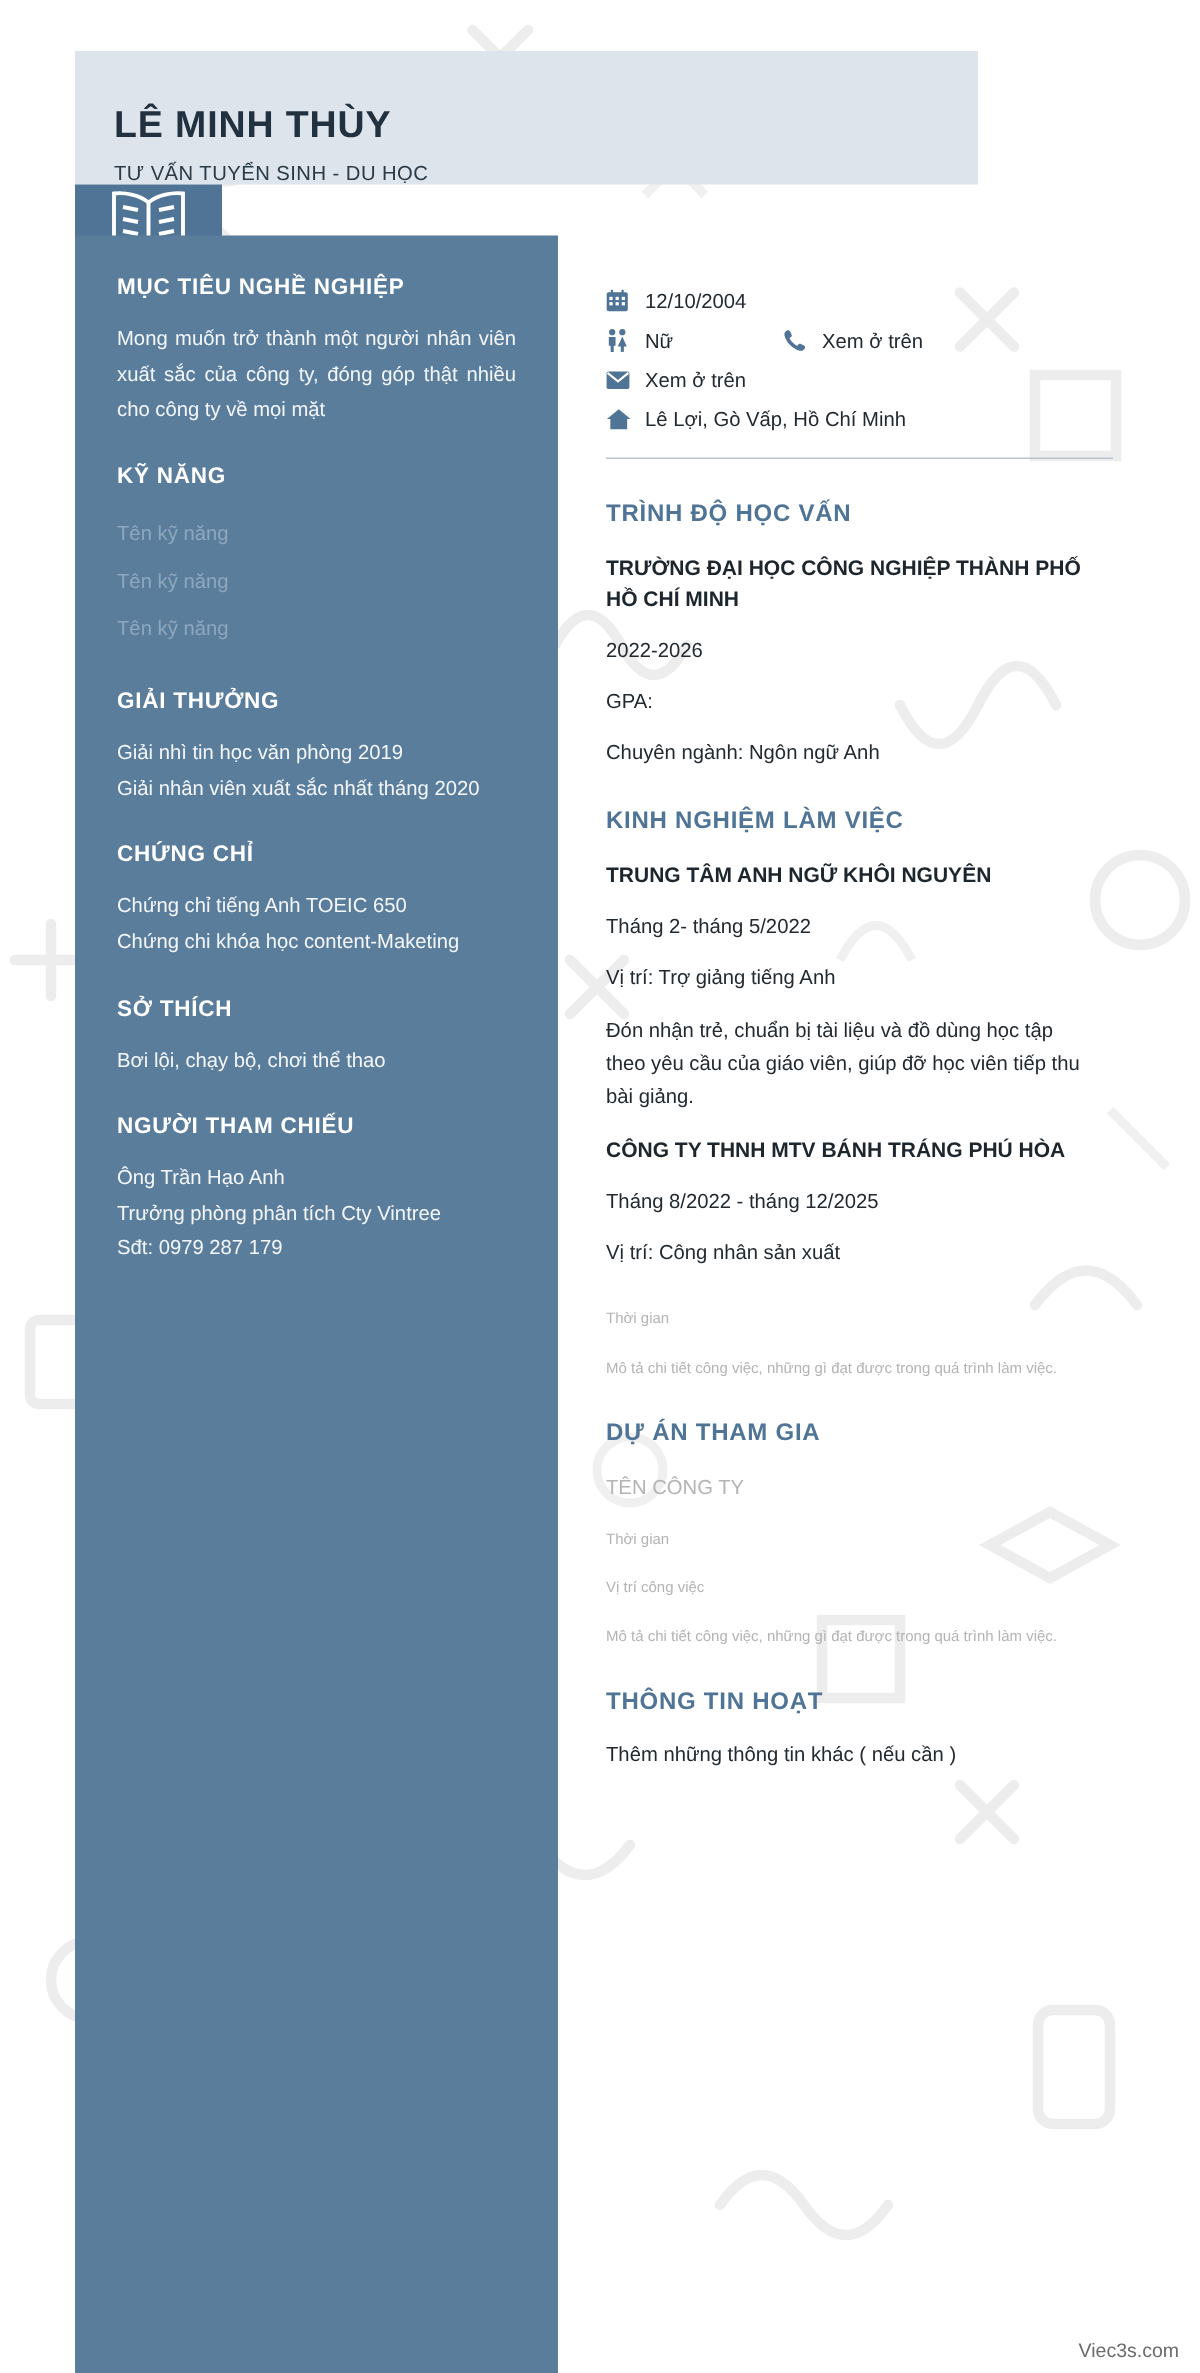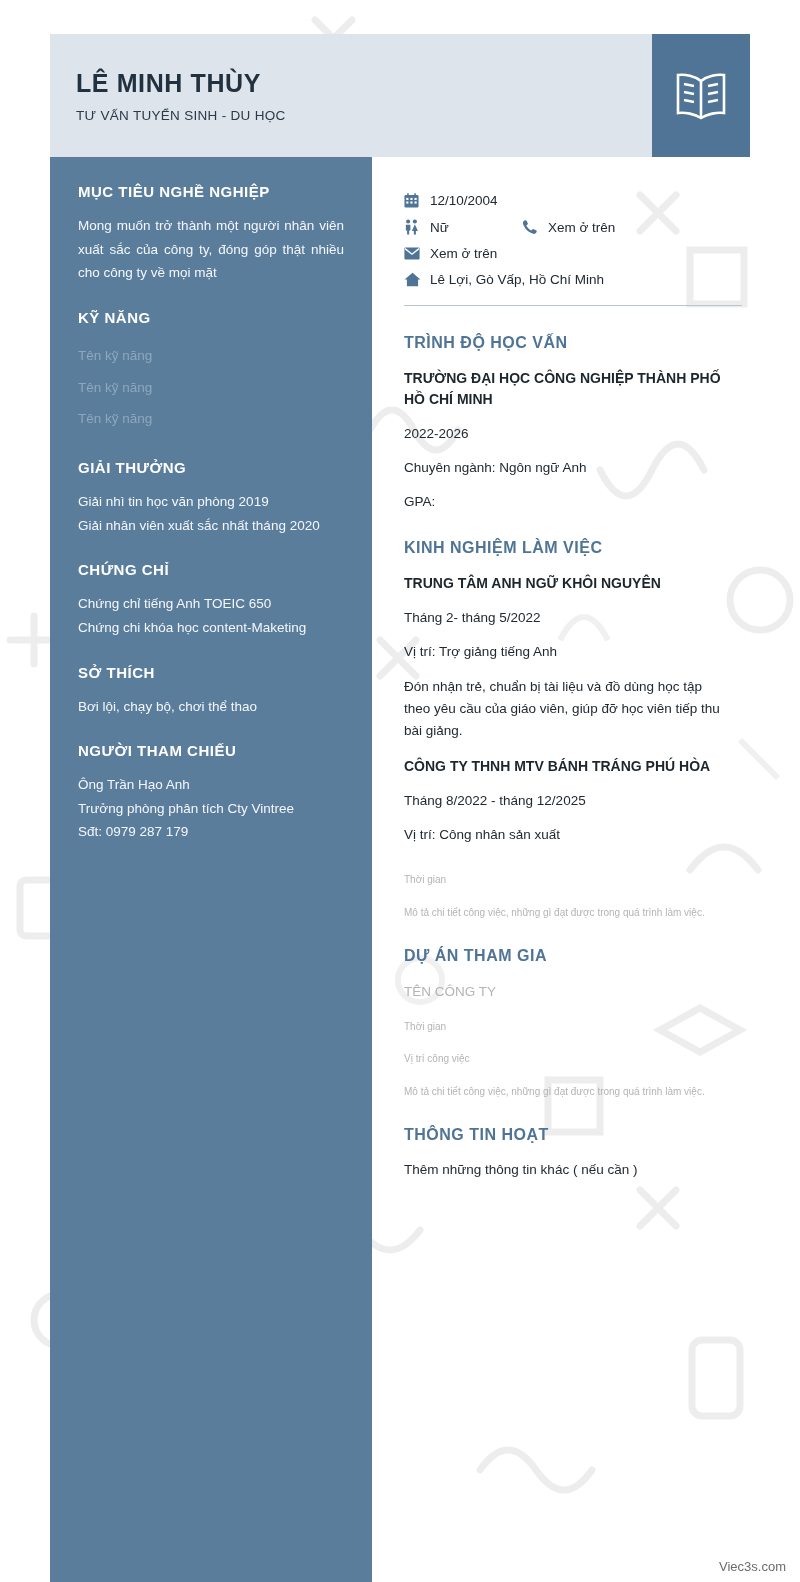--- a/index.html
+++ b/index.html
@@ -28,20 +28,21 @@
     width: 700px; height: 1548px;
     z-index: 2;
   }
 
   
   .cv-header {
     position: absolute;
     left: 0; top: 0;
     width: 700px; height: 123px;
     display: flex;
+    flex-direction: column;
   }
   .header-main {
     width: 602px; height: 123px;
     background: #dde4ec;
     padding: 36px 0 0 26px;
   }
   .header-name {
     font-size: 25px;
     font-weight: bold;
     color: #22313f;
@@ -365,22 +366,22 @@
         <span>Lê Lợi, Gò Vấp, Hồ Chí Minh</span>
       </div>
 
       <div class="c-divider"></div>
     </div>
 
     <div class="r-sect">
       <div class="r-title">TRÌNH ĐỘ HỌC VẤN</div>
       <p class="r-strong">TRƯỜNG ĐẠI HỌC CÔNG NGHIỆP THÀNH PHỐ HỒ CHÍ MINH</p>
       <p class="r-line">2022-2026</p>
+      <p class="r-line">GPA:</p>
       <p class="r-line">Chuyên ngành: Ngôn ngữ Anh</p>
-      <p class="r-line">GPA:</p>
     </div>
 
     <div class="r-sect">
       <div class="r-title">KINH NGHIỆM LÀM VIỆC</div>
 
       <div>
         <p class="r-strong">TRUNG TÂM ANH NGỮ KHÔI NGUYÊN</p>
         <p class="r-line">Tháng 2- tháng 5/2022</p>
         <p class="r-line">Vị trí: Trợ giảng tiếng Anh</p>
         <p class="r-para">Đón nhận trẻ, chuẩn bị tài liệu và đồ dùng học tập theo yêu cầu của giáo viên, giúp đỡ học viên tiếp thu bài giảng.</p>

